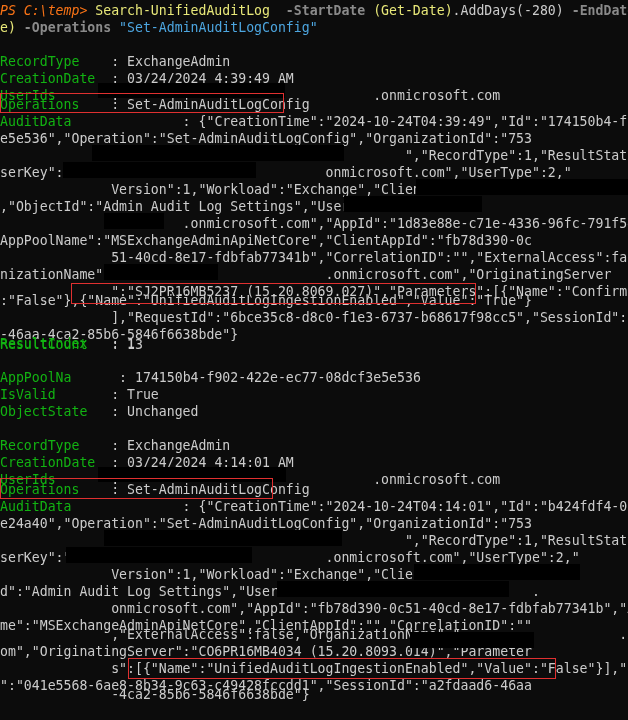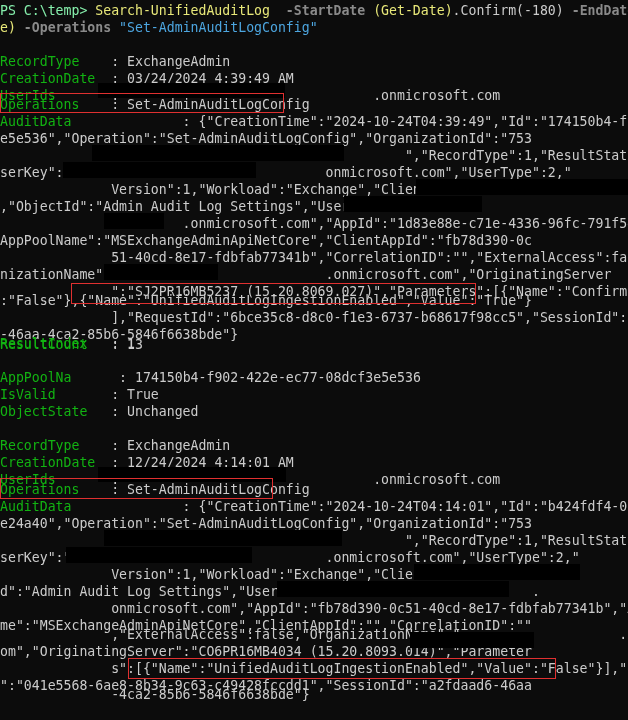--- a/index.html
+++ b/index.html
@@ -25,21 +25,21 @@
   .line {
     position: absolute;
     left: 0;
     height: 17px;
     line-height: 17px;
     font-size: 13.2px;
     letter-spacing: 0px;
     white-space: pre;
     color: #cccccc;
   }
-  .prompt    { color: #86efac; }
+  .prompt    { color: #f97316; font-style: italic; }
   .cmdlet    { color: #e8e879; }
   .param     { color: #8a8a8a; font-weight: bold; }
   .paren     { color: #e8e879; }
   .string    { color: #4da6e0; }
   .prop      { color: #12b312; }
   .val       { color: #cccccc; }
   .punct     { color: #cccccc; }
 
   .redact {
     position: absolute;
@@ -53,21 +53,21 @@
     z-index: 8;
     pointer-events: none;
     background: transparent;
   }
 </style>
 </head>
 <body>
 
 <div id="terminal">
 
-  <div class="line" style="top:2px"><span class="prompt">PS C:\temp&gt; </span><span class="cmdlet">Search-UnifiedAuditLog</span><span class="param">  -StartDate </span><span class="paren">(Get-Date)</span><span class="val">.Confirm(</span><span class="val">-180</span><span class="val">) </span><span class="param">-EndDate </span></div>
+  <div class="line" style="top:2px"><span class="prompt">PS C:\temp&gt; </span><span class="cmdlet">Search-UnifiedAuditLog</span><span class="param">  -StartDate </span><span class="paren">(Get-Date)</span><span class="val">.AddDays(</span><span class="val">-280</span><span class="val">) </span><span class="param">-EndDate </span></div>
 
   <div class="line" style="top:19px"><span class="paren">e)</span><span class="param"> -Operations </span><span class="string">"Set-AdminAuditLogConfig"</span></div>
 
   <div class="line" style="top:53px"><span class="prop">RecordType</span><span class="punct">    : </span><span class="val">ExchangeAdmin</span></div>
 
   <div class="line" style="top:70px"><span class="prop">CreationDate</span><span class="punct">  : </span><span class="val">03/24/2024 4:39:49 AM</span></div>
 
   <div class="line" style="top:87px"><span class="prop">UserIds</span><span class="punct">       :                                </span><span class="val">.onmicrosoft.com</span></div>
 
   <div class="line" style="top:96px"><span class="prop">Operations</span><span class="punct">    : </span><span class="val">Set-AdminAuditLogConfig</span></div>
@@ -92,21 +92,21 @@
   <div class="line" style="top:336px"><span class="prop">ResultCount</span><span class="punct">   : </span><span class="val">13</span></div>
 
   <div class="line" style="top:369px"><span class="prop">AppPoolNa</span><span class="punct">      : </span><span class="val">174150b4-f902-422e-ec77-08dcf3e5e536</span></div>
 
   <div class="line" style="top:403px"><span class="prop">ObjectState</span><span class="punct">   : </span><span class="val">Unchanged</span></div>
 
   <div class="line" style="top:386px"><span class="prop">IsValid</span><span class="punct">       : </span><span class="val">True</span></div>
 
   <div class="line" style="top:437px"><span class="prop">RecordType</span><span class="punct">    : </span><span class="val">ExchangeAdmin</span></div>
 
-  <div class="line" style="top:454px"><span class="prop">CreationDate</span><span class="punct">  : </span><span class="val">12/24/2024 4:14:01 AM</span></div>
+  <div class="line" style="top:454px"><span class="prop">CreationDate</span><span class="punct">  : </span><span class="val">03/24/2024 4:14:01 AM</span></div>
 
   <div class="line" style="top:471px"><span class="prop">UserIds</span><span class="punct">       :                                </span><span class="val">.onmicrosoft.com</span></div>
 
   <div class="line" style="top:481px"><span class="prop">Operations</span><span class="punct">    : </span><span class="val">Set-AdminAuditLogConfig</span></div>
 
   <div class="line" style="top:498px"><span class="prop">AuditData</span><span class="val">              : {"CreationTime":"2024-10-24T04:14:01","Id":"b424fdf4-0127-4b93-8f00-08dcf3</span></div>
   <div class="line" style="top:515px">e24a40","Operation":"Set-AdminAuditLogConfig","OrganizationId":"753</div>
   <div class="line" style="top:532px">                                                   ","RecordType":1,"ResultStatus":"True","U</div>
   <div class="line" style="top:549px">serKey":"                                .onmicrosoft.com","UserType":2,"</div>
   <div class="line" style="top:566px">              Version":1,"Workload":"Exchange","ClientIP":                        ","ObjectI</div>

